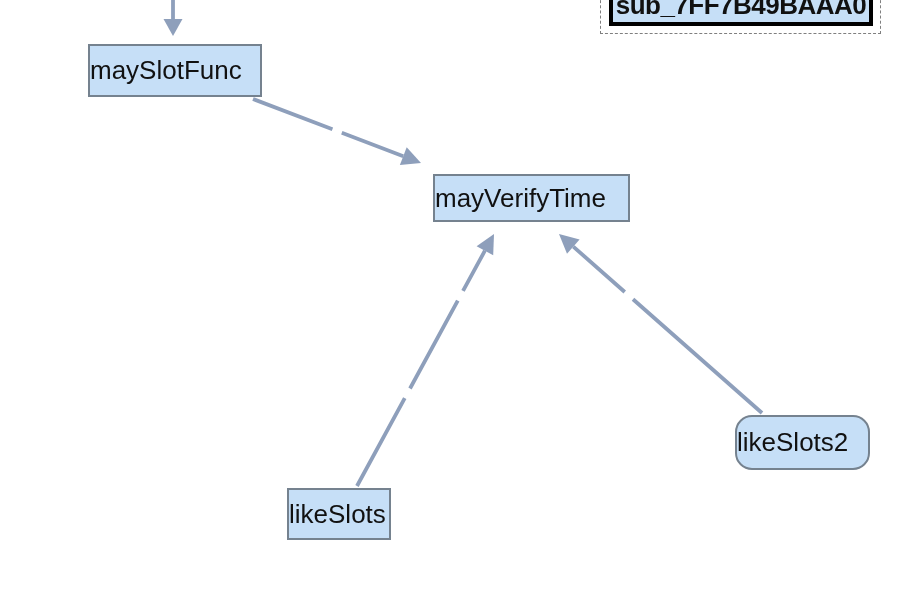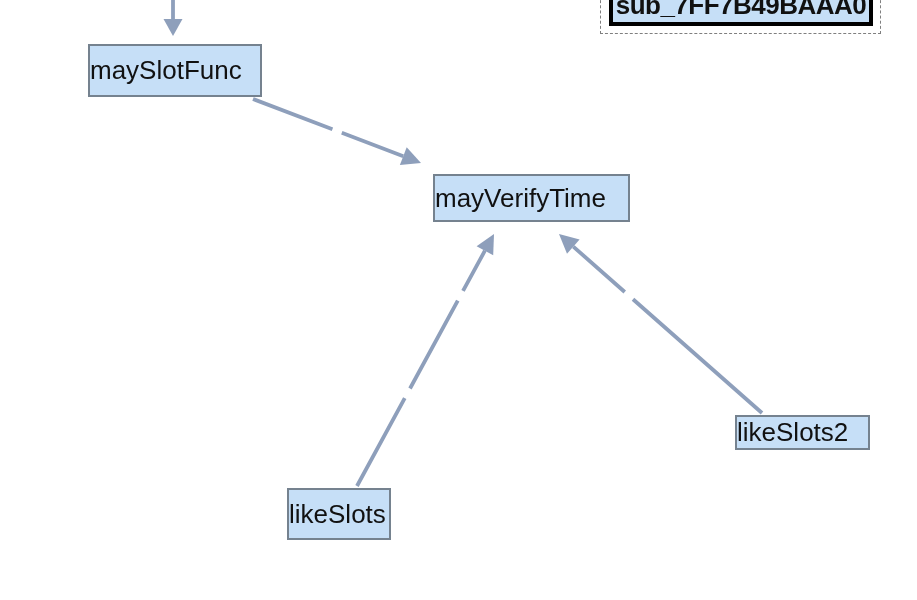--- a/index.html
+++ b/index.html
@@ -37,21 +37,21 @@
     justify-content: flex-start;
     color: var(--label_text, #111111);
     font-size: 26px;
     white-space: nowrap;
     cursor: default;
   }
 
   .node-mayslotfunc   { left: 88px;  top: 44px;  width: 174px; height: 53px; }
   .node-mayverifytime { left: 417px; top: 174px; width: 197px; height: 48px; margin-left: 16px; }
   .node-likeslots     { left: 287px; top: 488px; width: 104px; height: 52px; }
-  .node-likeslots2    { left: 735px; top: 415px; width: 135px; height: 35px; }
+  .node-likeslots2    { left: 735px; top: 415px; width: 135px; height: 55px; border-radius: 17px; }
 
   .selection-marquee {
     position: absolute;
     left: 600px; top: -41px;
     width: 281px; height: 75px;
     box-sizing: border-box;
     border: 1px dashed var(--selection_marquee, #7F7F7F);
     background: transparent;
   }
 

